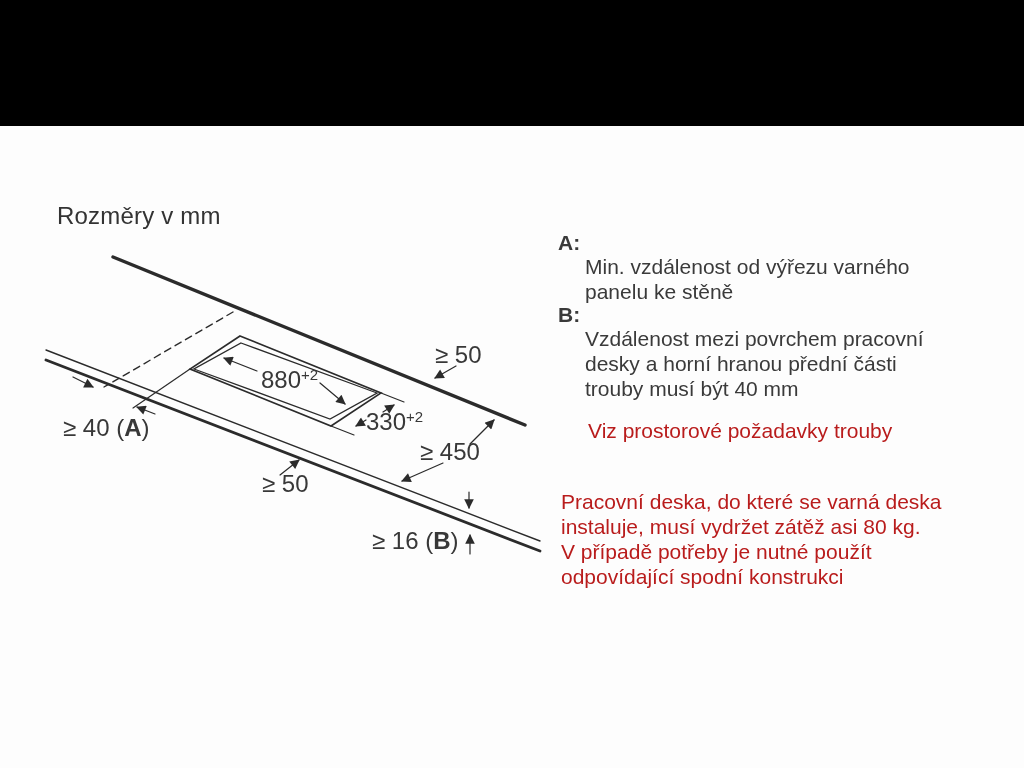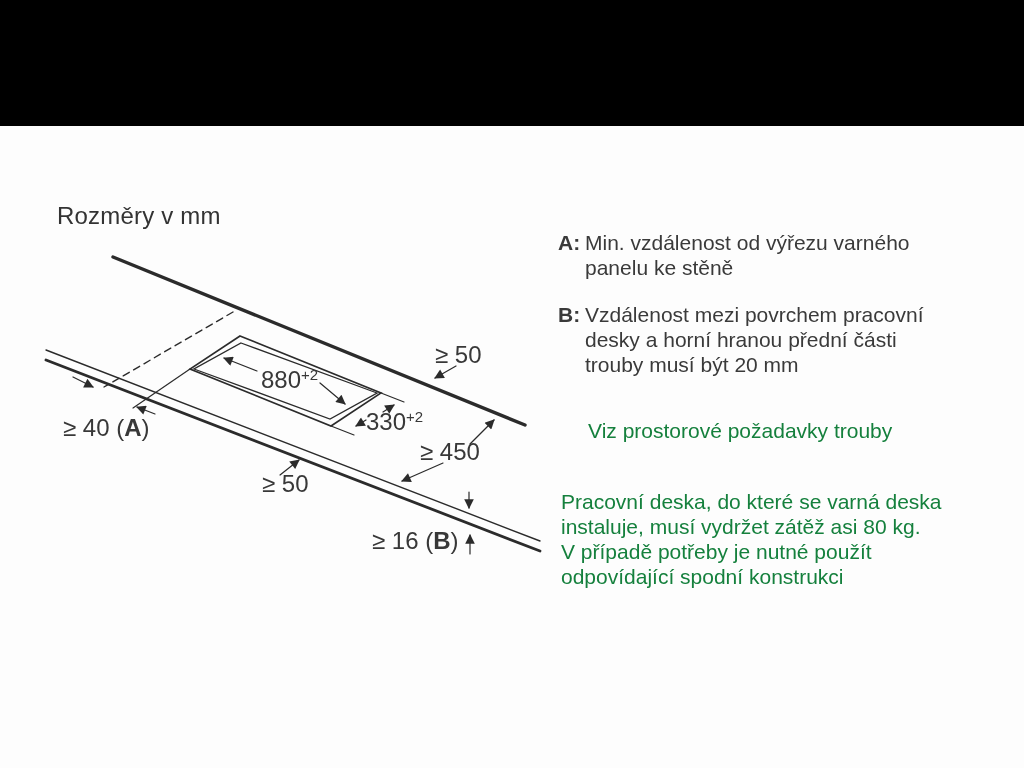--- a/index.html
+++ b/index.html
@@ -14,22 +14,22 @@
     background:#fdfdfd;color:#3a3a3a;
   }
   .diagram-title{
     position:absolute;left:57px;top:76px;
     font-size:24px;color:#333;letter-spacing:0.2px;
   }
   .diagram-svg{position:absolute;left:0;top:0;}
   .notes{position:absolute;left:0;top:0;width:1024px;height:514px;}
   .note-row{position:absolute;display:flex;font-size:21px;line-height:25px;color:#3a3a3a;}
   .note-label{font-weight:bold;width:27px;flex:0 0 27px;}
-  .note-text{white-space:pre-line;}
-  .note-plain{position:absolute;font-size:21px;line-height:25px;color:#15803d;white-space:pre-line;}
+  .note-text{white-space:pre-line;margin-top:24px;}
+  .note-plain{position:absolute;font-size:21px;line-height:25px;color:#b91c1c;white-space:pre-line;}
   .dim-text{font-size:24px;fill:#383838;}
   .dim-sup{font-size:15px;}
   .dim-bold{font-weight:bold;}
 </style>
 </head>
 <body>
 
 <div class="stage">
   <div class="panel">
 
@@ -91,21 +91,21 @@
     <div class="notes">
       <div class="note-row" style="left:558px;top:104px;">
         <span class="note-label">A:</span>
         <div class="note-text">Min. vzdálenost od výřezu varného
 panelu ke stěně</div>
       </div>
       <div class="note-row" style="left:558px;top:176px;">
         <span class="note-label">B:</span>
         <div class="note-text">Vzdálenost mezi povrchem pracovní
 desky a horní hranou přední části
-trouby musí být 20 mm</div>
+trouby musí být 40 mm</div>
       </div>
       <div class="note-plain" style="left:588px;top:292px;">Viz prostorové požadavky trouby</div>
       <div class="note-plain" style="left:561px;top:363px;">Pracovní deska, do které se varná deska
 instaluje, musí vydržet zátěž asi 80 kg.
 V případě potřeby je nutné použít
 odpovídající spodní konstrukci</div>
     </div>
 
   </div>
 </div>

